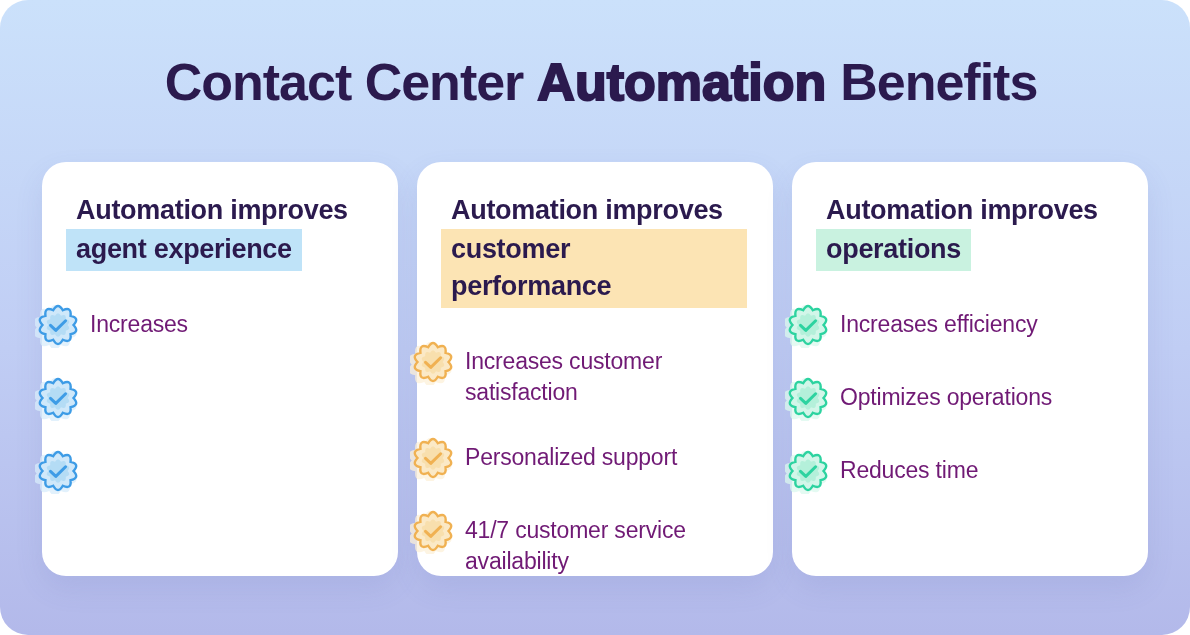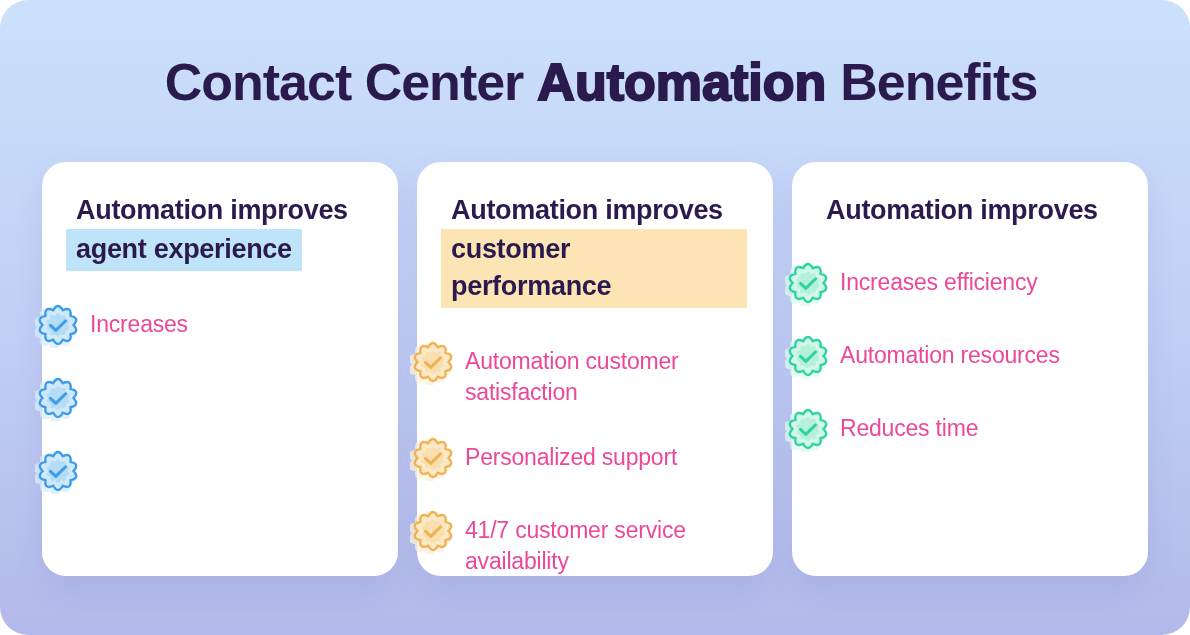--- a/index.html
+++ b/index.html
@@ -55,21 +55,21 @@
   }
   
   .list{
     margin-top:38px;
     display:flex;flex-direction:column;gap:34px;
   }
   .item{
     display:flex;align-items:flex-start;gap:9px;
     margin-left:-41px;
     font-size:23px;line-height:31px;
-    color:#ec4899;letter-spacing:-0.2px;
+    color:#701a75;letter-spacing:-0.2px;
   }
   .item-label{padding-top:0;}
   .seal{
     flex:0 0 46px;width:46px;height:46px;
     margin-top:-7px;
   }
   .seal .halo{fill:var(--halo);opacity:0.75;}
   .seal .badge{fill:var(--badge-fill);stroke:var(--accent);stroke-width:2.4px;}
   .seal .inner{fill:var(--badge-inner);}
   .seal .check{fill:none;stroke:var(--accent);stroke-width:3px;stroke-linecap:round;stroke-linejoin:round;}
@@ -132,21 +132,21 @@
         <span class="hl">customer performance</span>
       </div>
       <div class="list">
         <div class="item">
           <svg class="seal" viewBox="0 0 46 46">
               <use href="#seal-shape" class="halo" transform="translate(-3 2.5) translate(23 23) scale(1.18) translate(-23 -23)"></use>
               <use href="#seal-shape" class="badge"></use>
               <use href="#seal-shape" class="inner" transform="translate(8.74 8.74) scale(0.62)"></use>
               <path class="check" d="M15.5 23.4 L20.8 28.4 L30.6 18.8"></path>
             </svg>
-          <span class="item-label">Automation customer satisfaction</span>
+          <span class="item-label">Increases customer satisfaction</span>
         </div>
         <div class="item">
           <svg class="seal" viewBox="0 0 46 46">
               <use href="#seal-shape" class="halo" transform="translate(-3 2.5) translate(23 23) scale(1.18) translate(-23 -23)"></use>
               <use href="#seal-shape" class="badge"></use>
               <use href="#seal-shape" class="inner" transform="translate(8.74 8.74) scale(0.62)"></use>
               <path class="check" d="M15.5 23.4 L20.8 28.4 L30.6 18.8"></path>
             </svg>
           <span class="item-label">Personalized support</span>
         </div>
@@ -158,39 +158,40 @@
               <path class="check" d="M15.5 23.4 L20.8 28.4 L30.6 18.8"></path>
             </svg>
           <span class="item-label">41/7 customer service availability</span>
         </div>
       </div>
     </div>
 
     <div class="card" style="--accent: #2dd3a0; --badge-fill: #d2f6e9; --badge-inner: #b4f0da; --halo: #dbf8ee; --highlight: #c9f2e0;">
       <div class="card-heading">
         <span>Automation improves</span><br>
+        <span class="hl">operations</span>
       </div>
       <div class="list">
         <div class="item">
           <svg class="seal" viewBox="0 0 46 46">
               <use href="#seal-shape" class="halo" transform="translate(-3 2.5) translate(23 23) scale(1.18) translate(-23 -23)"></use>
               <use href="#seal-shape" class="badge"></use>
               <use href="#seal-shape" class="inner" transform="translate(8.74 8.74) scale(0.62)"></use>
               <path class="check" d="M15.5 23.4 L20.8 28.4 L30.6 18.8"></path>
             </svg>
           <span class="item-label">Increases efficiency</span>
         </div>
         <div class="item">
           <svg class="seal" viewBox="0 0 46 46">
               <use href="#seal-shape" class="halo" transform="translate(-3 2.5) translate(23 23) scale(1.18) translate(-23 -23)"></use>
               <use href="#seal-shape" class="badge"></use>
               <use href="#seal-shape" class="inner" transform="translate(8.74 8.74) scale(0.62)"></use>
               <path class="check" d="M15.5 23.4 L20.8 28.4 L30.6 18.8"></path>
             </svg>
-          <span class="item-label">Automation resources</span>
+          <span class="item-label">Optimizes operations</span>
         </div>
         <div class="item">
           <svg class="seal" viewBox="0 0 46 46">
               <use href="#seal-shape" class="halo" transform="translate(-3 2.5) translate(23 23) scale(1.18) translate(-23 -23)"></use>
               <use href="#seal-shape" class="badge"></use>
               <use href="#seal-shape" class="inner" transform="translate(8.74 8.74) scale(0.62)"></use>
               <path class="check" d="M15.5 23.4 L20.8 28.4 L30.6 18.8"></path>
             </svg>
           <span class="item-label">Reduces time</span>
         </div>

